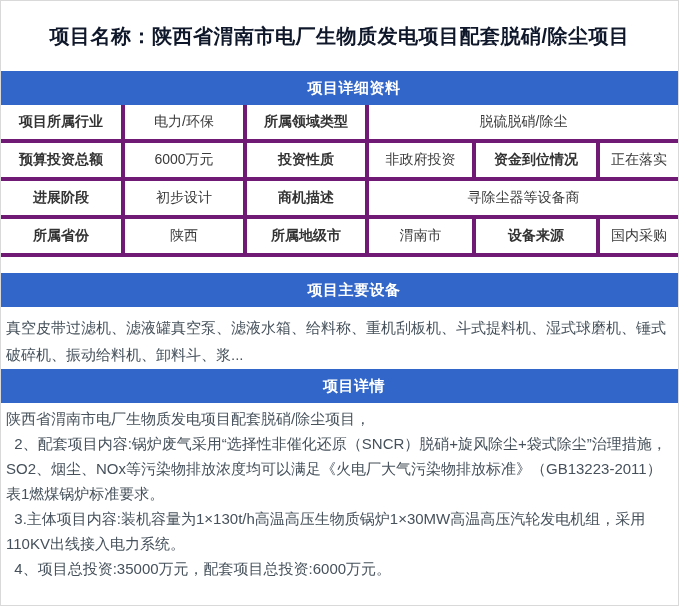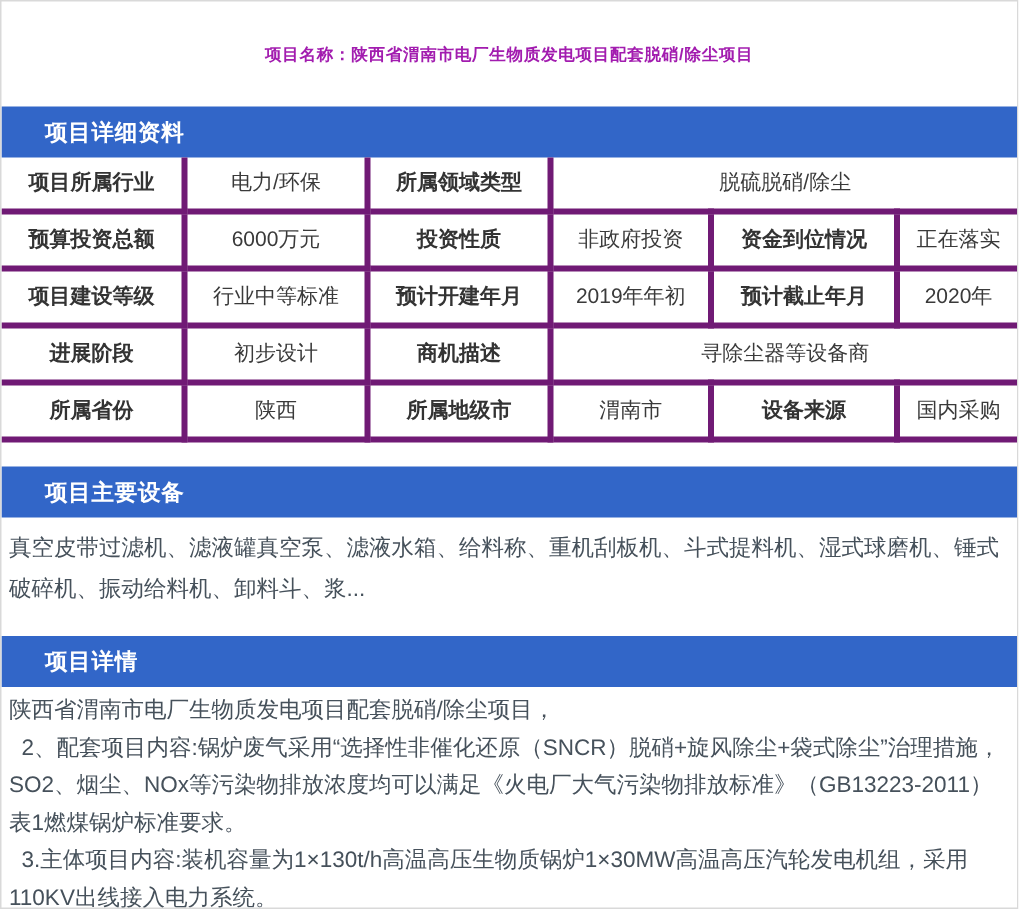--- a/index.html
+++ b/index.html
@@ -3,42 +3,42 @@
 <meta charset="utf-8">
 <style>
   html,body{margin:0;padding:0;background:#ffffff;}
   .page{
     width:679px;height:606px;box-sizing:border-box;
     border:1px solid #d9d9d9;background:#fff;overflow:hidden;
     font-family:"Liberation Sans","DejaVu Sans",sans-serif;color:#333;
   }
   .title{
     height:70px;display:flex;align-items:center;justify-content:center;
-    font-size:11px;font-weight:bold;color:#a21caf;letter-spacing:.5px;text-align:center;
+    font-size:20px;font-weight:bold;color:#0f172a;letter-spacing:.5px;text-align:center;
   }
   .bar{
     height:34px;background:#3266c8;color:#fff;
     display:flex;align-items:center;padding-left:29px;
-    font-size:15px;font-weight:bold;letter-spacing:.5px;
+    font-size:15px;font-weight:bold;letter-spacing:.5px;justify-content:center;
   }
   .bar.gap-above{margin-top:16px;}
   table.info{
     width:100%;border-collapse:collapse;table-layout:fixed;
   }
   table.info td{
     border:4px solid #701a75;height:32px;text-align:center;
     vertical-align:middle;font-size:14px;color:#3a3a3a;
     overflow:hidden;white-space:nowrap;
   }
   table.info td:first-child{border-left:none;}
   table.info td:last-child{border-right:none;}
   table.info tr:first-child td{border-top:none;}
   table.info td.lbl{font-weight:bold;color:#333;}
   .equipment{
-    box-sizing:border-box;height:79px;padding:7px 6px 0 5px;
+    box-sizing:border-box;height:62px;padding:7px 6px 0 5px;
     font-size:15px;line-height:27px;color:#46515b;overflow:hidden;
   }
   .details{
     padding:3px 6px 0 5px;font-size:15px;line-height:25px;color:#46515b;
   }
   .details p{margin:0;white-space:pre-wrap;}
 </style>
 </head>
 <body>
 
@@ -68,28 +68,20 @@
       </tr>
       <tr>
         <td class="lbl">预算投资总额</td>
         <td>6000万元</td>
         <td class="lbl">投资性质</td>
         <td>非政府投资</td>
         <td class="lbl">资金到位情况</td>
         <td>正在落实</td>
       </tr>
       <tr>
-        <td class="lbl">项目建设等级</td>
-        <td>行业中等标准</td>
-        <td class="lbl">预计开建年月</td>
-        <td>2019年年初</td>
-        <td class="lbl">预计截止年月</td>
-        <td>2020年</td>
-      </tr>
-      <tr>
         <td class="lbl">进展阶段</td>
         <td>初步设计</td>
         <td class="lbl">商机描述</td>
         <td colspan="3">寻除尘器等设备商</td>
       </tr>
       <tr>
         <td class="lbl">所属省份</td>
         <td>陕西</td>
         <td class="lbl">所属地级市</td>
         <td>渭南市</td>

